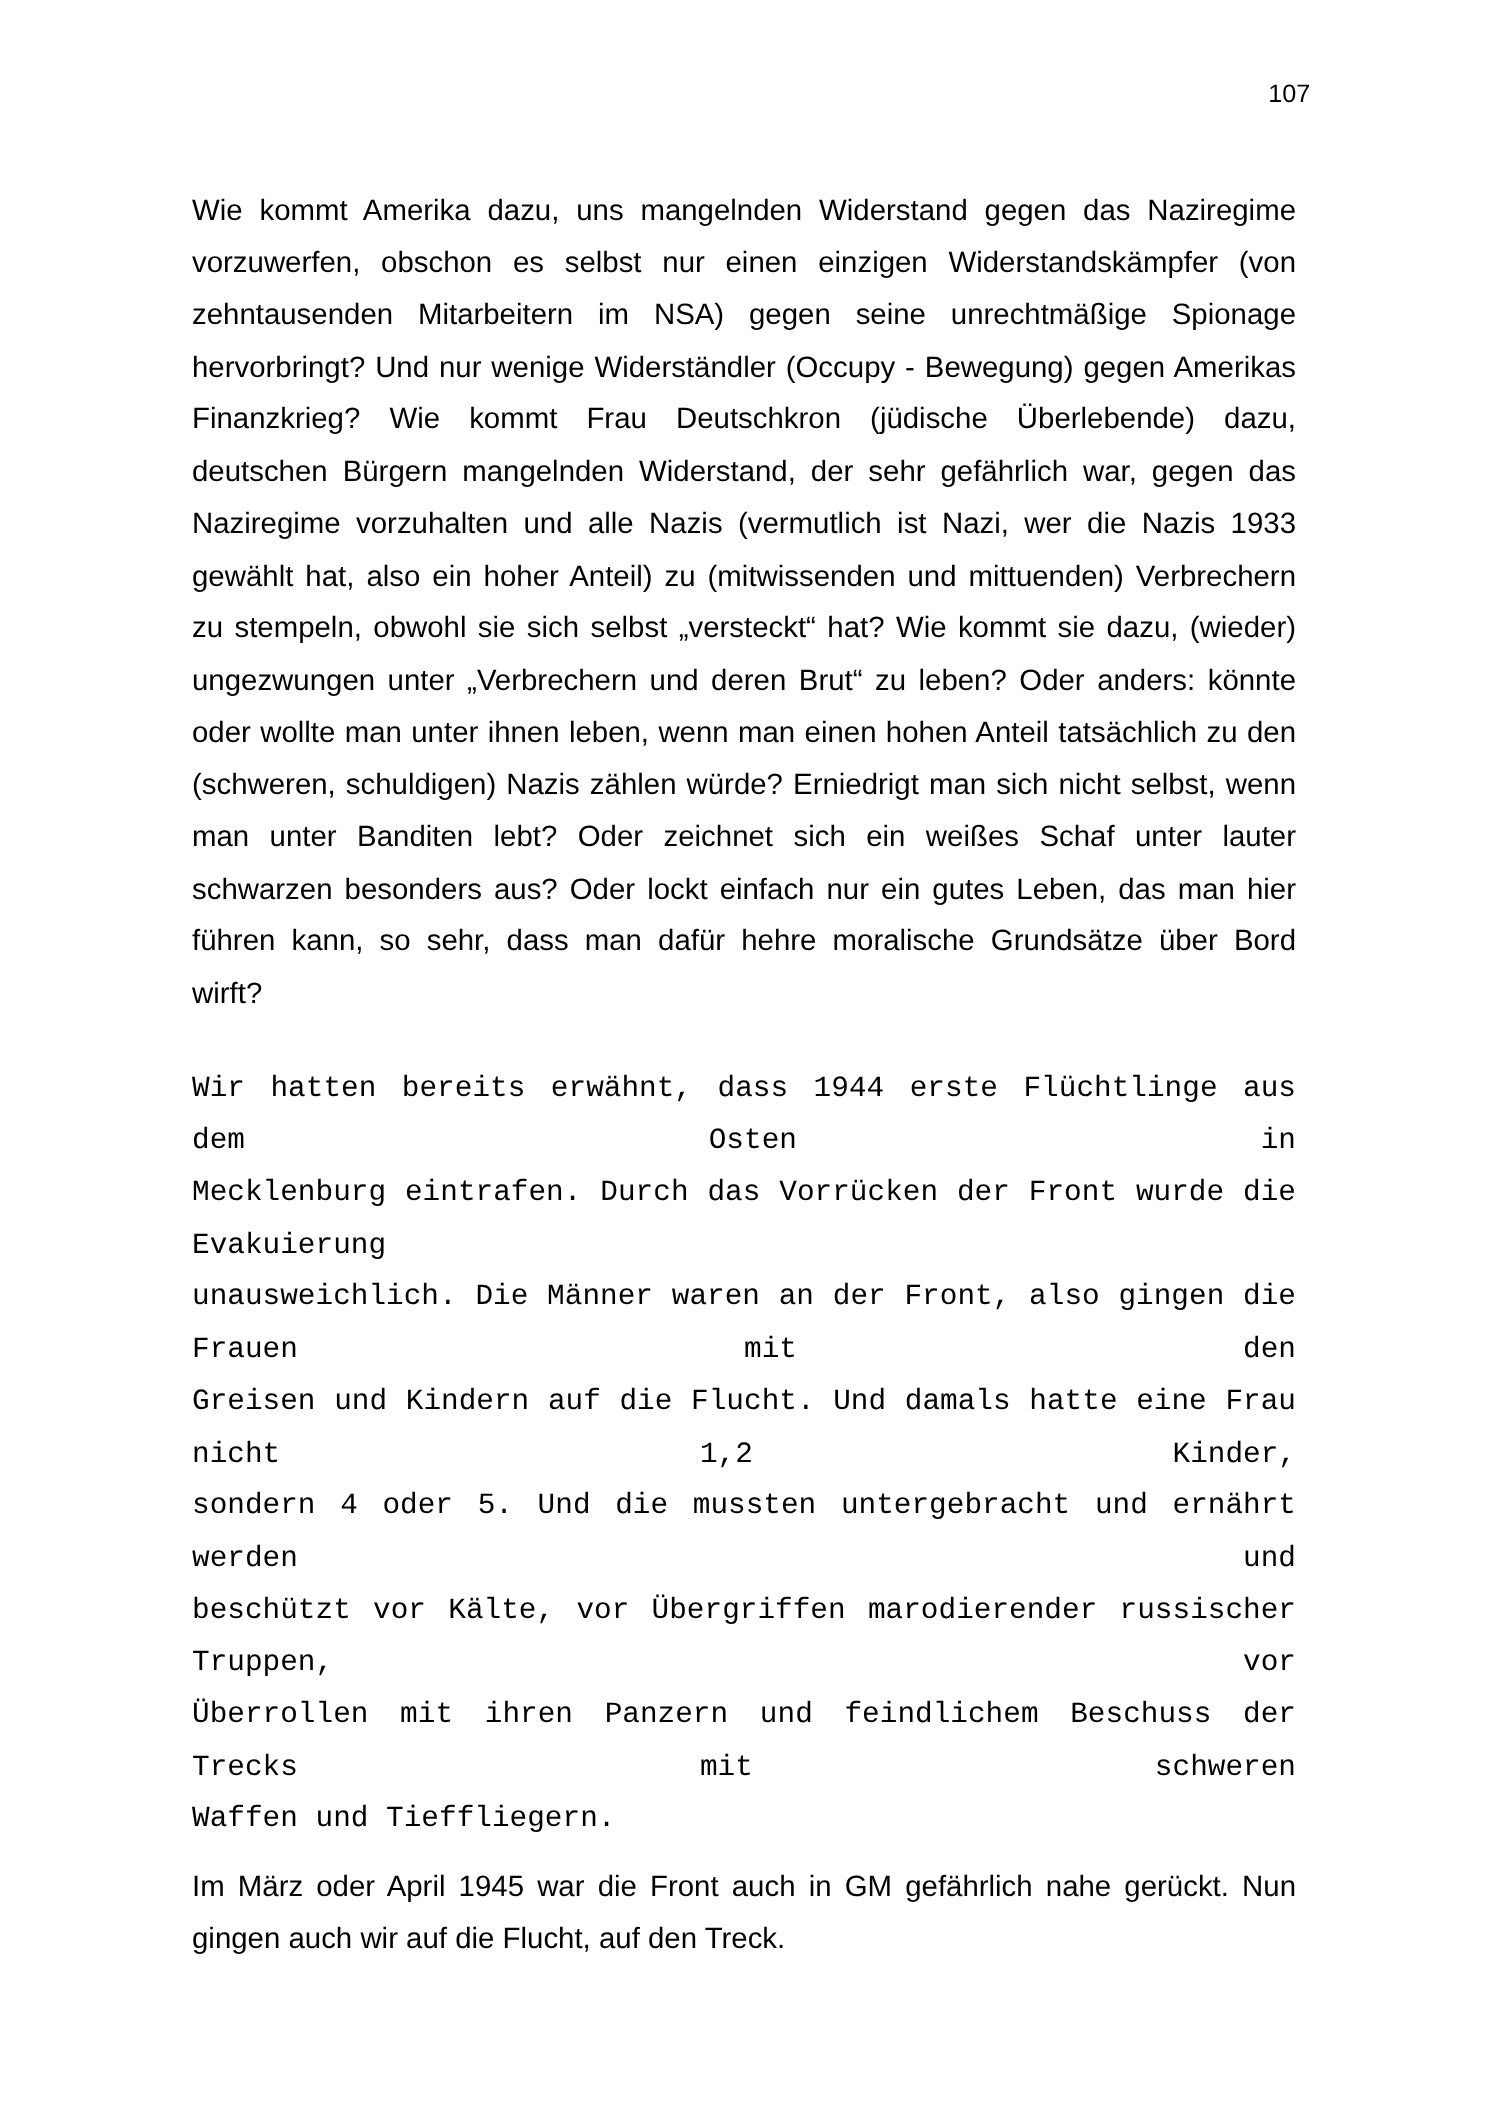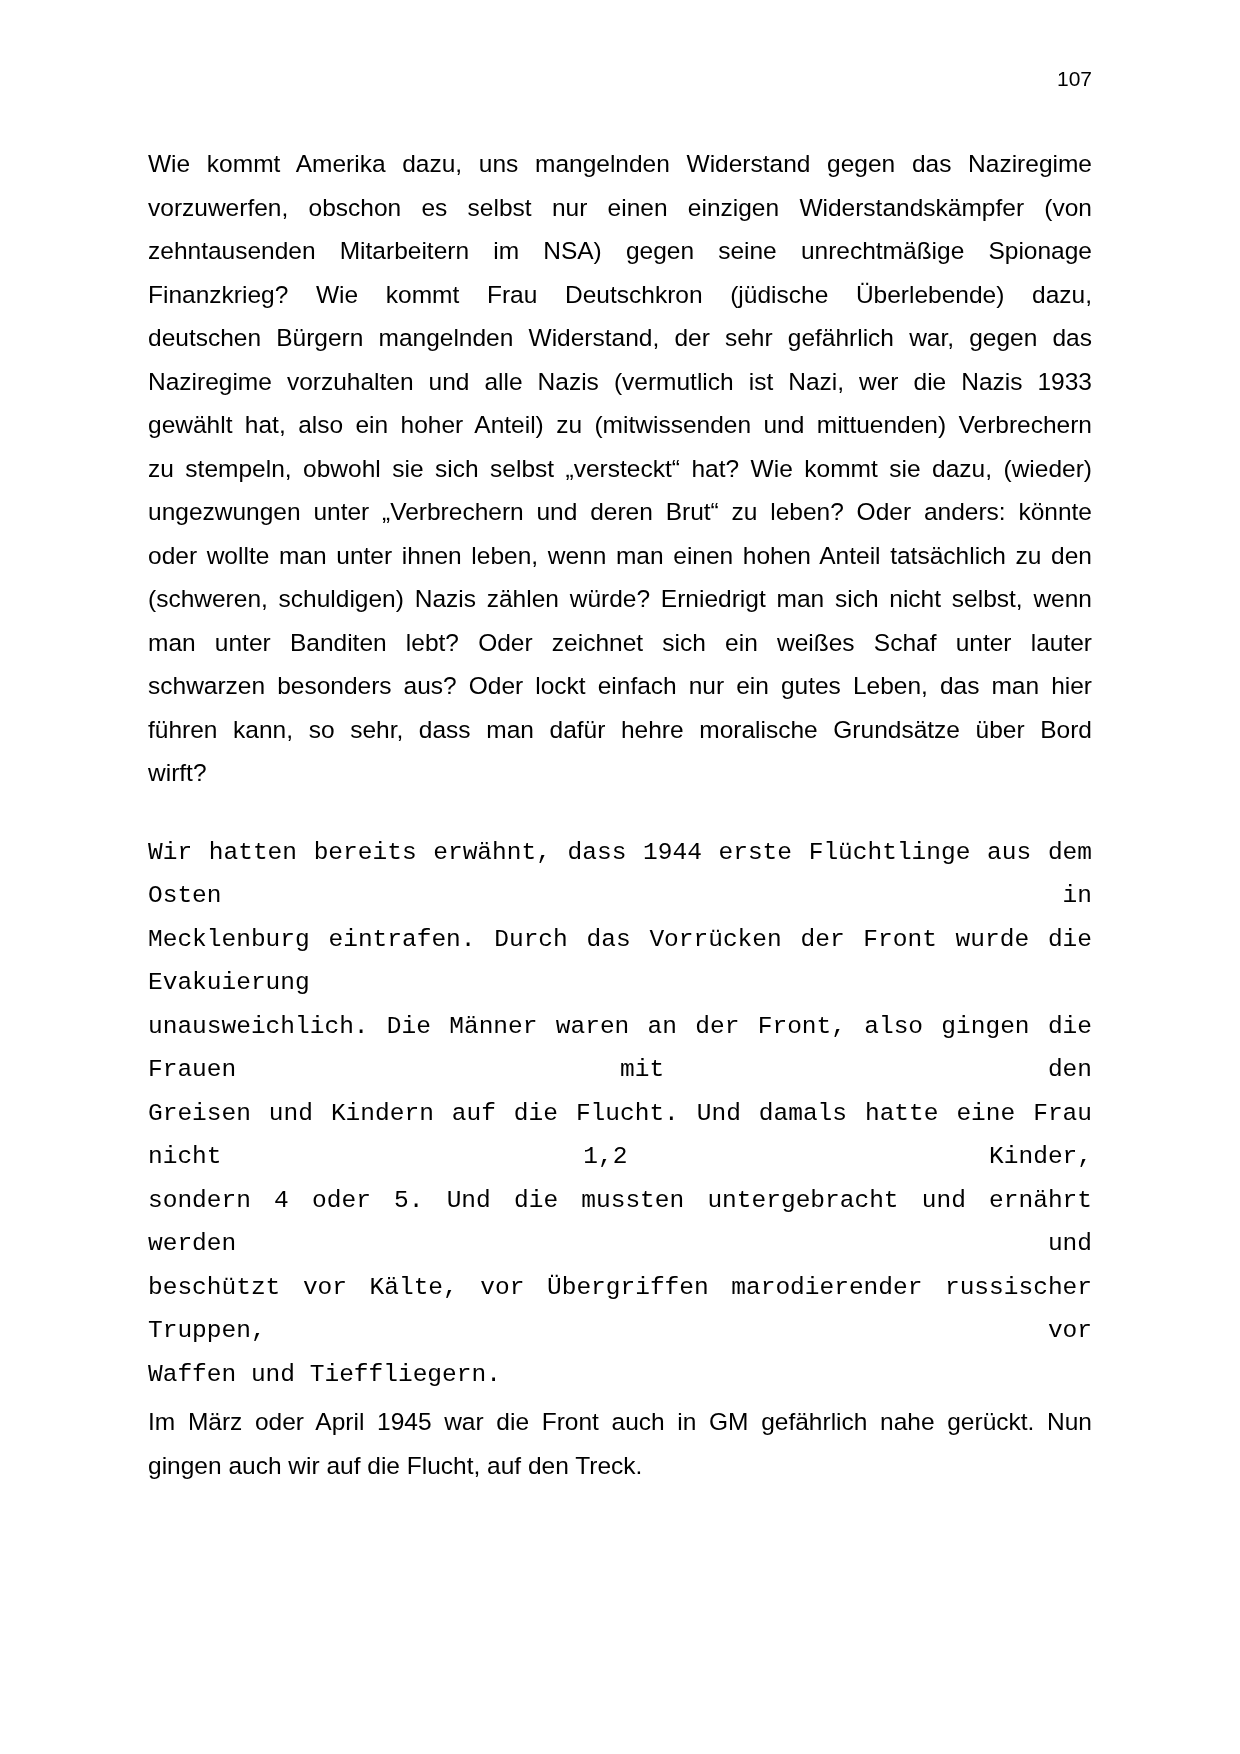--- a/index.html
+++ b/index.html
@@ -25,21 +25,21 @@
     line-height: 30px;
   }
   .text-block {
     position: absolute;
     top: 142px;
     left: 148px;
     width: 944px;
     font-size: 24.5px;
     line-height: 43.5px;
   }
-  .paragraph { margin: 0; }
+  .paragraph { margin: 12px; }
   .paragraph.gap-large { margin-top: 36px; font-family: Liberation Mono, monospace; }
   .paragraph.gap-small { margin-top: 4px; }
   .jline {
     text-align: justify;
     text-align-last: justify;
   }
   .lline {
     text-align: center;
     text-align-last: left;
   }
@@ -50,20 +50,21 @@
 <div>
 
   <div class="page-number">107</div>
 
   <div class="text-block">
 
     <div class="paragraph">
       <div class="jline">Wie kommt Amerika dazu, uns mangelnden Widerstand gegen das Naziregime</div>
       <div class="jline">vorzuwerfen, obschon es selbst nur einen einzigen Widerstandskämpfer (von</div>
       <div class="jline">zehntausenden Mitarbeitern im NSA) gegen seine unrechtmäßige Spionage</div>
+      <div class="jline">hervorbringt? Und nur wenige Widerständler (Occupy - Bewegung) gegen Amerikas</div>
       <div class="jline">Finanzkrieg? Wie kommt Frau Deutschkron (jüdische Überlebende) dazu,</div>
       <div class="jline">deutschen Bürgern mangelnden Widerstand, der sehr gefährlich war, gegen das</div>
       <div class="jline">Naziregime vorzuhalten und alle Nazis (vermutlich ist Nazi, wer die Nazis 1933</div>
       <div class="jline">gewählt hat, also ein hoher Anteil) zu (mitwissenden und mittuenden) Verbrechern</div>
       <div class="jline">zu stempeln, obwohl sie sich selbst „versteckt“ hat? Wie kommt sie dazu, (wieder)</div>
       <div class="jline">ungezwungen unter „Verbrechern und deren Brut“ zu leben? Oder anders: könnte</div>
       <div class="jline">oder wollte man unter ihnen leben, wenn man einen hohen Anteil tatsächlich zu den</div>
       <div class="jline">(schweren, schuldigen) Nazis zählen würde? Erniedrigt man sich nicht selbst, wenn</div>
       <div class="jline">man unter Banditen lebt? Oder zeichnet sich ein weißes Schaf unter lauter</div>
       <div class="jline">schwarzen besonders aus? Oder lockt einfach nur ein gutes Leben, das man hier</div>
@@ -71,20 +72,21 @@
       <div class="lline">wirft?</div>
     </div>
 
     <div class="paragraph gap-large">
       <div class="jline">Wir hatten bereits erwähnt, dass 1944 erste Flüchtlinge aus dem Osten in</div>
       <div class="jline">Mecklenburg eintrafen. Durch das Vorrücken der Front wurde die Evakuierung</div>
       <div class="jline">unausweichlich. Die Männer waren an der Front, also gingen die Frauen mit den</div>
       <div class="jline">Greisen und Kindern auf die Flucht. Und damals hatte eine Frau nicht 1,2 Kinder,</div>
       <div class="jline">sondern 4 oder 5. Und die mussten untergebracht und ernährt werden und</div>
       <div class="jline">beschützt vor Kälte, vor Übergriffen marodierender russischer Truppen, vor</div>
+      <div class="jline">Überrollen mit ihren Panzern  und feindlichem Beschuss der Trecks mit schweren</div>
       <div class="lline">Waffen und Tieffliegern.</div>
     </div>
 
     <div class="paragraph gap-small">
       <div class="jline">Im März oder April 1945 war die Front auch in GM gefährlich nahe gerückt. Nun</div>
       <div class="lline">gingen auch wir auf die Flucht, auf den Treck.</div>
     </div>
 
   </div>
 

